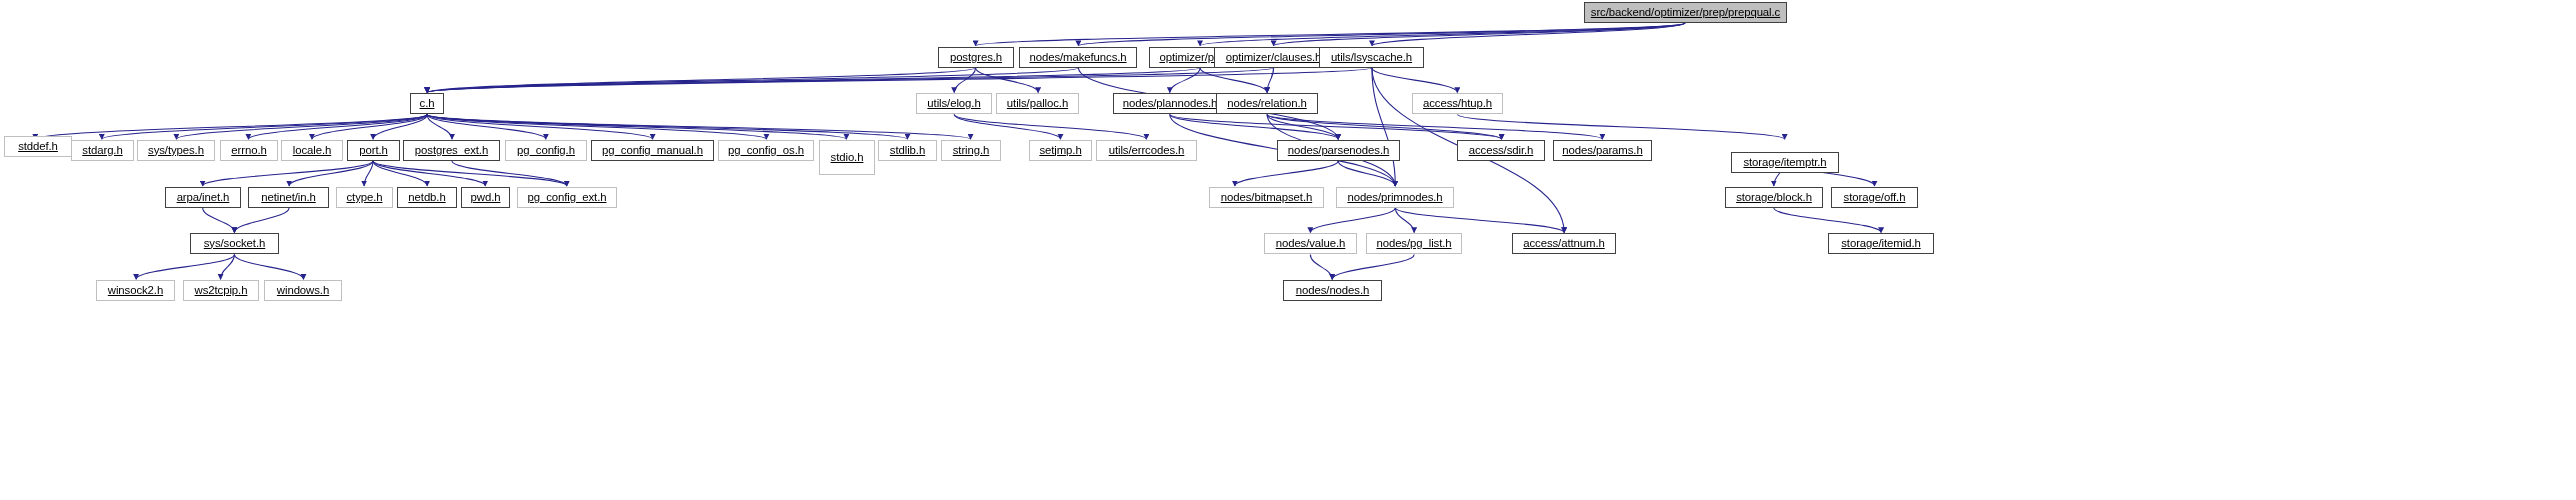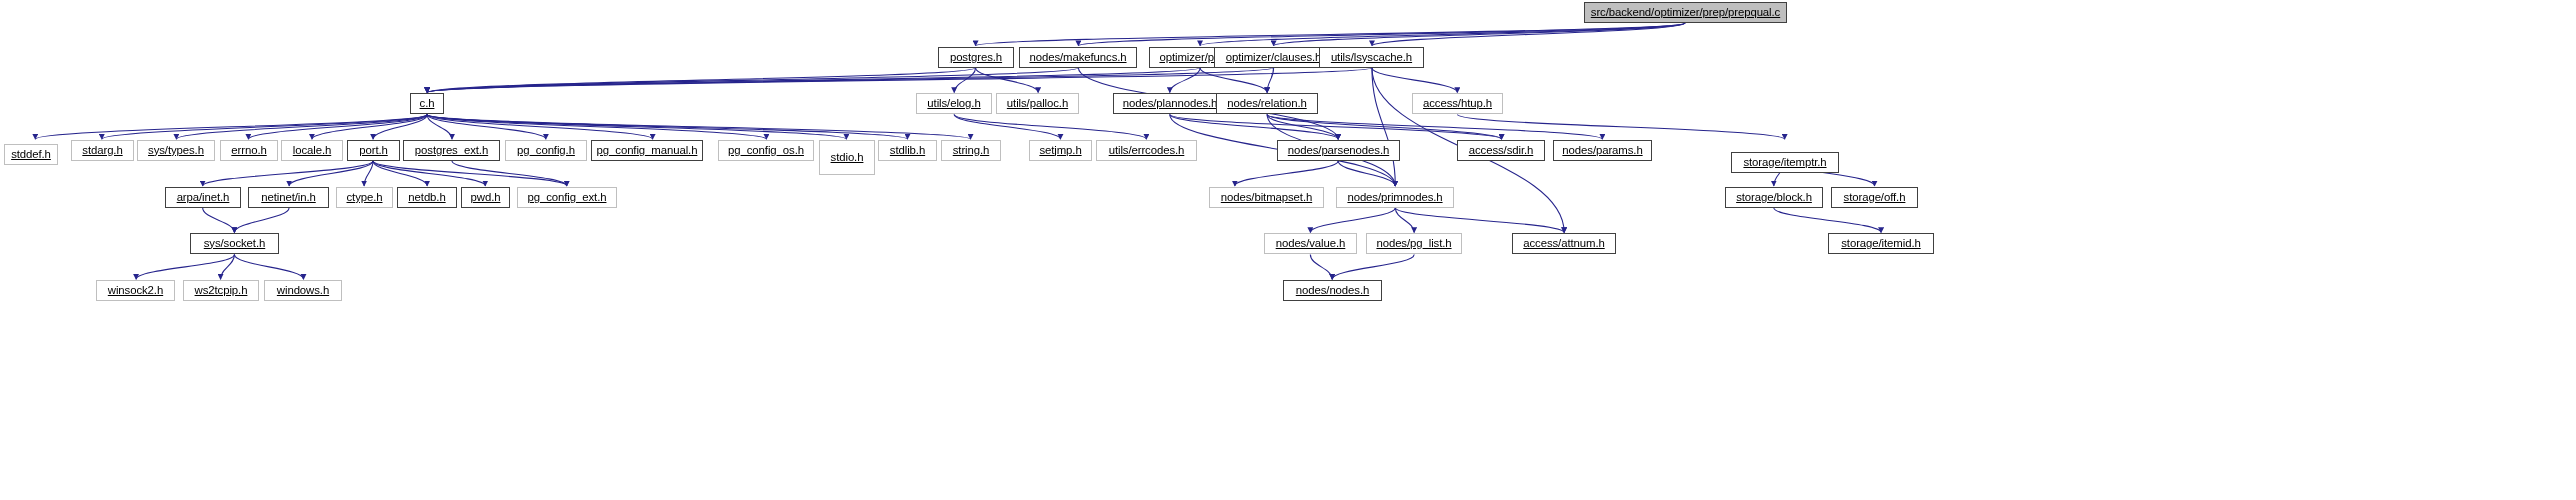--- a/index.html
+++ b/index.html
@@ -105,29 +105,29 @@
       <div class="node strong" style="left: 1019px; top: 47px; width: 118px; height: 21px;">nodes/makefuncs.h</div>
       <div class="node strong" style="left: 1149px; top: 47px; width: 101px; height: 21px;">optimizer/prep.h</div>
       <div class="node strong" style="left: 1214px; top: 47px; width: 119px; height: 21px;">optimizer/clauses.h</div>
       <div class="node strong" style="left: 1319px; top: 47px; width: 105px; height: 21px;">utils/lsyscache.h</div>
       <div class="node strong" style="left: 410px; top: 93px; width: 34px; height: 21px;">c.h</div>
       <div class="node " style="left: 916px; top: 93px; width: 76px; height: 21px;">utils/elog.h</div>
       <div class="node " style="left: 996px; top: 93px; width: 83px; height: 21px;">utils/palloc.h</div>
       <div class="node strong" style="left: 1113px; top: 93px; width: 114px; height: 21px;">nodes/plannodes.h</div>
       <div class="node strong" style="left: 1216px; top: 93px; width: 102px; height: 21px;">nodes/relation.h</div>
       <div class="node " style="left: 1412px; top: 93px; width: 91px; height: 21px;">access/htup.h</div>
-      <div class="node " style="left: 4px; top: 144px; width: 54px; height: 21px;">stddef.h</div>
+      <div class="node " style="left: 4px; top: 136px; width: 68px; height: 21px;">stddef.h</div>
       <div class="node " style="left: 71px; top: 140px; width: 63px; height: 21px;">stdarg.h</div>
       <div class="node " style="left: 137px; top: 140px; width: 78px; height: 21px;">sys/types.h</div>
       <div class="node " style="left: 220px; top: 140px; width: 58px; height: 21px;">errno.h</div>
       <div class="node " style="left: 281px; top: 140px; width: 62px; height: 21px;">locale.h</div>
       <div class="node strong" style="left: 347px; top: 140px; width: 53px; height: 21px;">port.h</div>
       <div class="node strong" style="left: 403px; top: 140px; width: 97px; height: 21px;">postgres_ext.h</div>
       <div class="node " style="left: 505px; top: 140px; width: 82px; height: 21px;">pg_config.h</div>
-      <div class="node strong" style="left: 591px; top: 140px; width: 112px; height: 21px;">pg_config_manual.h</div>
+      <div class="node strong" style="left: 591px; top: 140px; width: 123px; height: 21px;">pg_config_manual.h</div>
       <div class="node " style="left: 718px; top: 140px; width: 96px; height: 21px;">pg_config_os.h</div>
       <div class="node " style="left: 819px; top: 140px; width: 56px; height: 35px;">stdio.h</div>
       <div class="node " style="left: 878px; top: 140px; width: 59px; height: 21px;">stdlib.h</div>
       <div class="node " style="left: 941px; top: 140px; width: 60px; height: 21px;">string.h</div>
       <div class="node " style="left: 1029px; top: 140px; width: 63px; height: 21px;">setjmp.h</div>
       <div class="node " style="left: 1096px; top: 140px; width: 101px; height: 21px;">utils/errcodes.h</div>
       <div class="node strong" style="left: 1277px; top: 140px; width: 123px; height: 21px;">nodes/parsenodes.h</div>
       <div class="node strong" style="left: 1457px; top: 140px; width: 88px; height: 21px;">access/sdir.h</div>
       <div class="node strong" style="left: 1553px; top: 140px; width: 99px; height: 21px;">nodes/params.h</div>
       <div class="node strong" style="left: 1731px; top: 140px; width: 108px; height: 21px; margin-top: 12px;">storage/itemptr.h</div>

